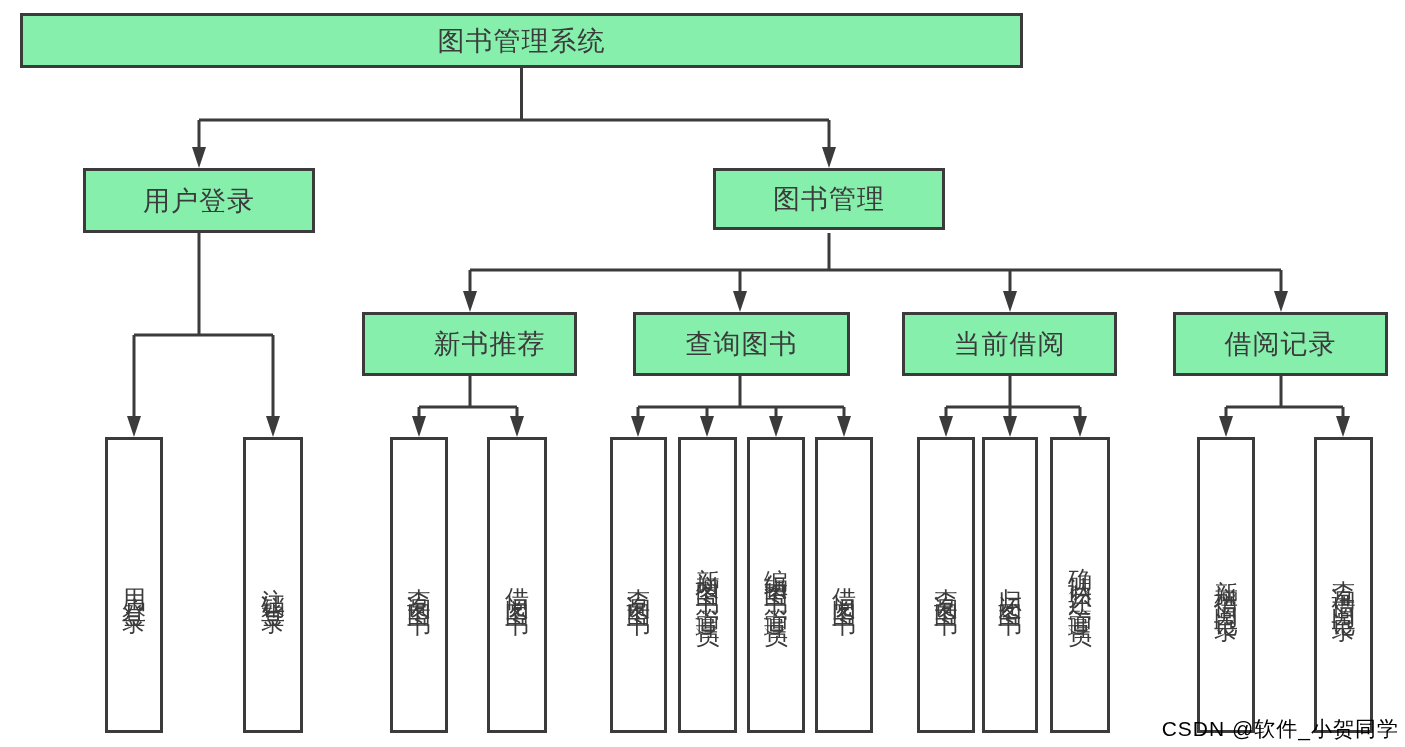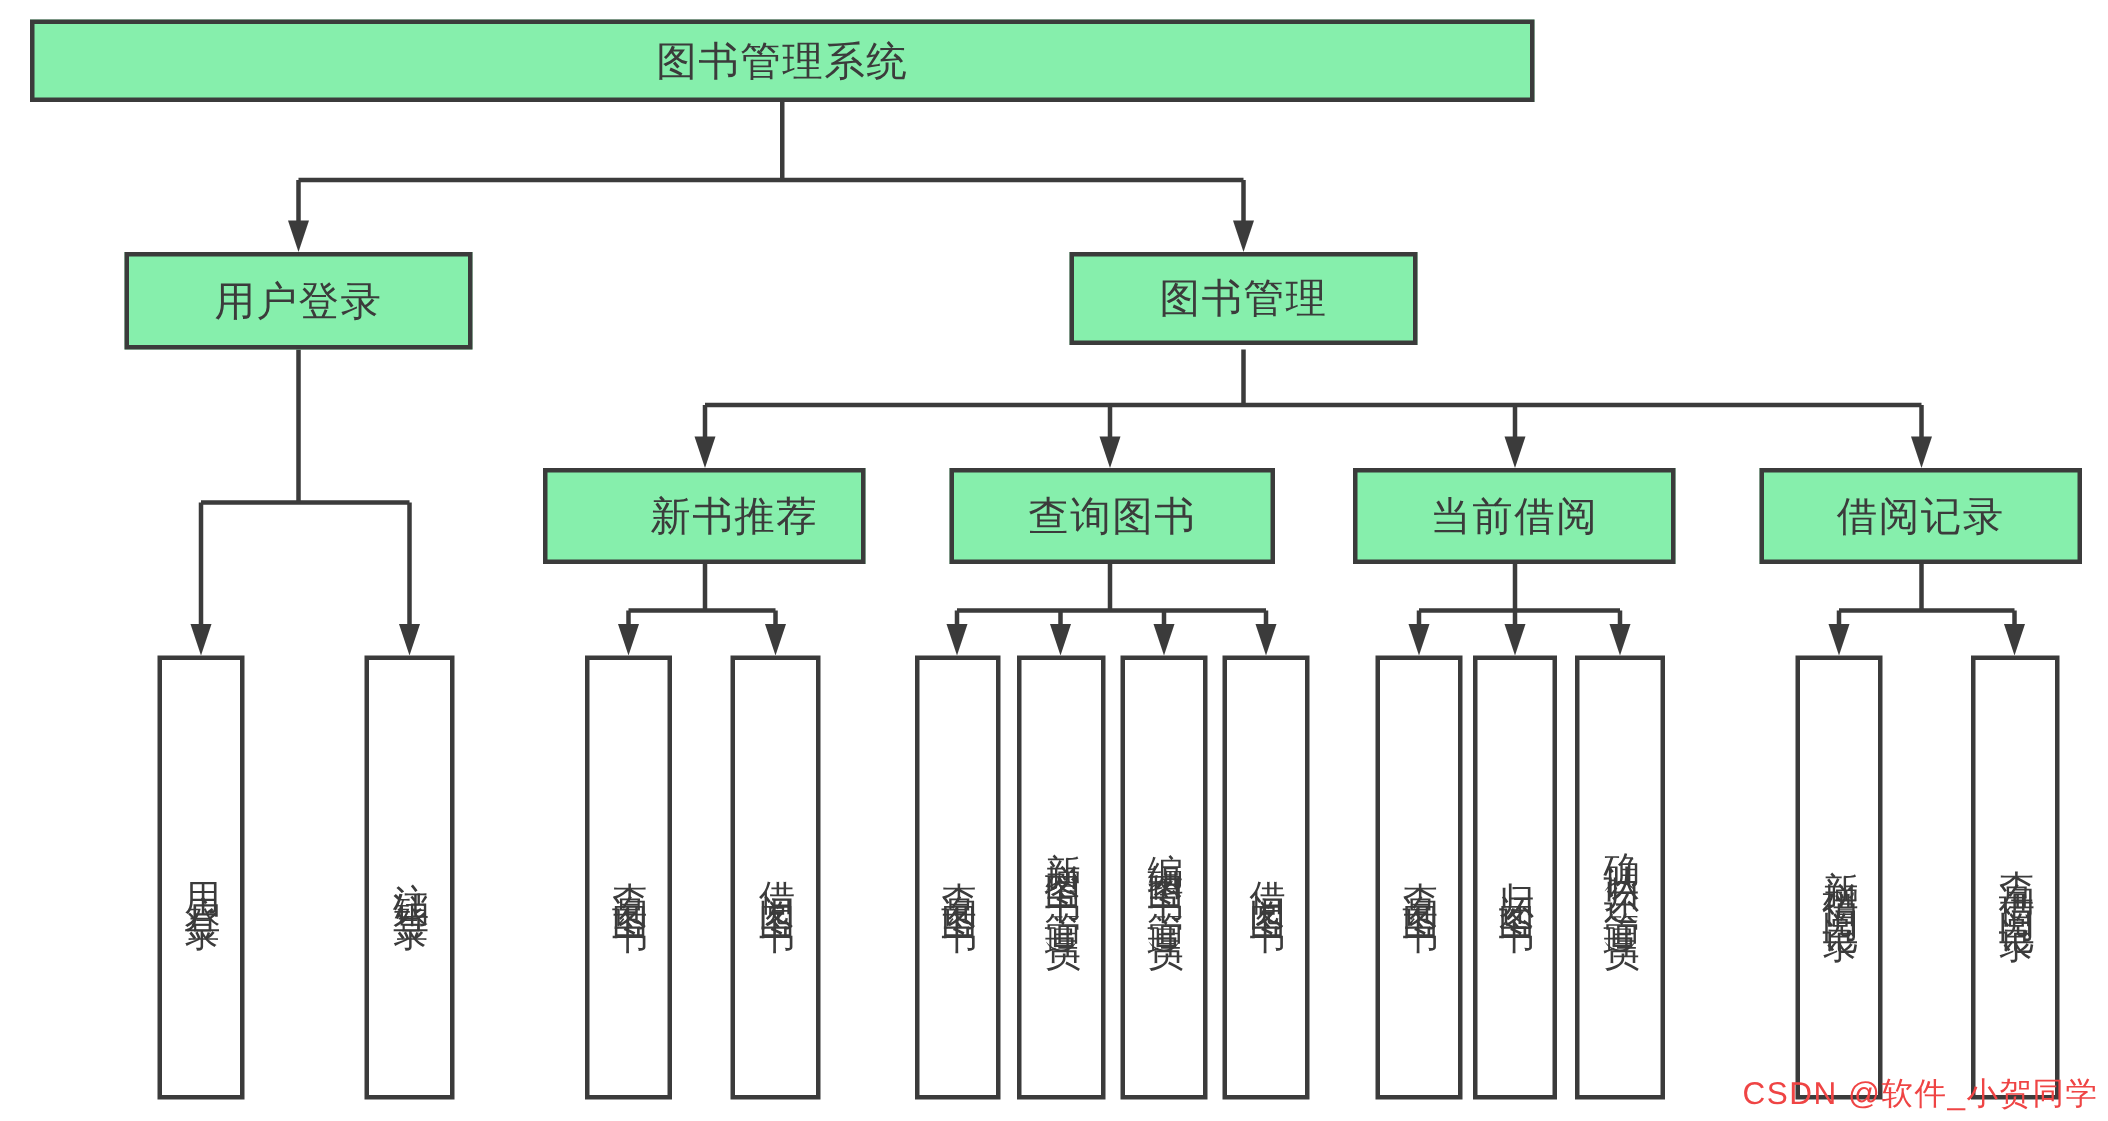--- a/index.html
+++ b/index.html
@@ -28,21 +28,21 @@
   }
   .vtext{
     writing-mode:vertical-rl;
     text-orientation:mixed;
     font-size:24px;line-height:1;
     letter-spacing:8px;
     color:#3b3b3b;
   }
   .watermark{
     position:absolute;right:6px;bottom:4px;
-    font-size:21px;color:#ef4444;letter-spacing:1px;
+    font-size:21px;color:#000000;letter-spacing:1px;
     white-space:nowrap;
   }
 </style>
 </head>
 <body>
 
 <div class="canvas">
 
   <svg class="connectors" viewBox="0 0 1405 747" xmlns="http://www.w3.org/2000/svg">
 

